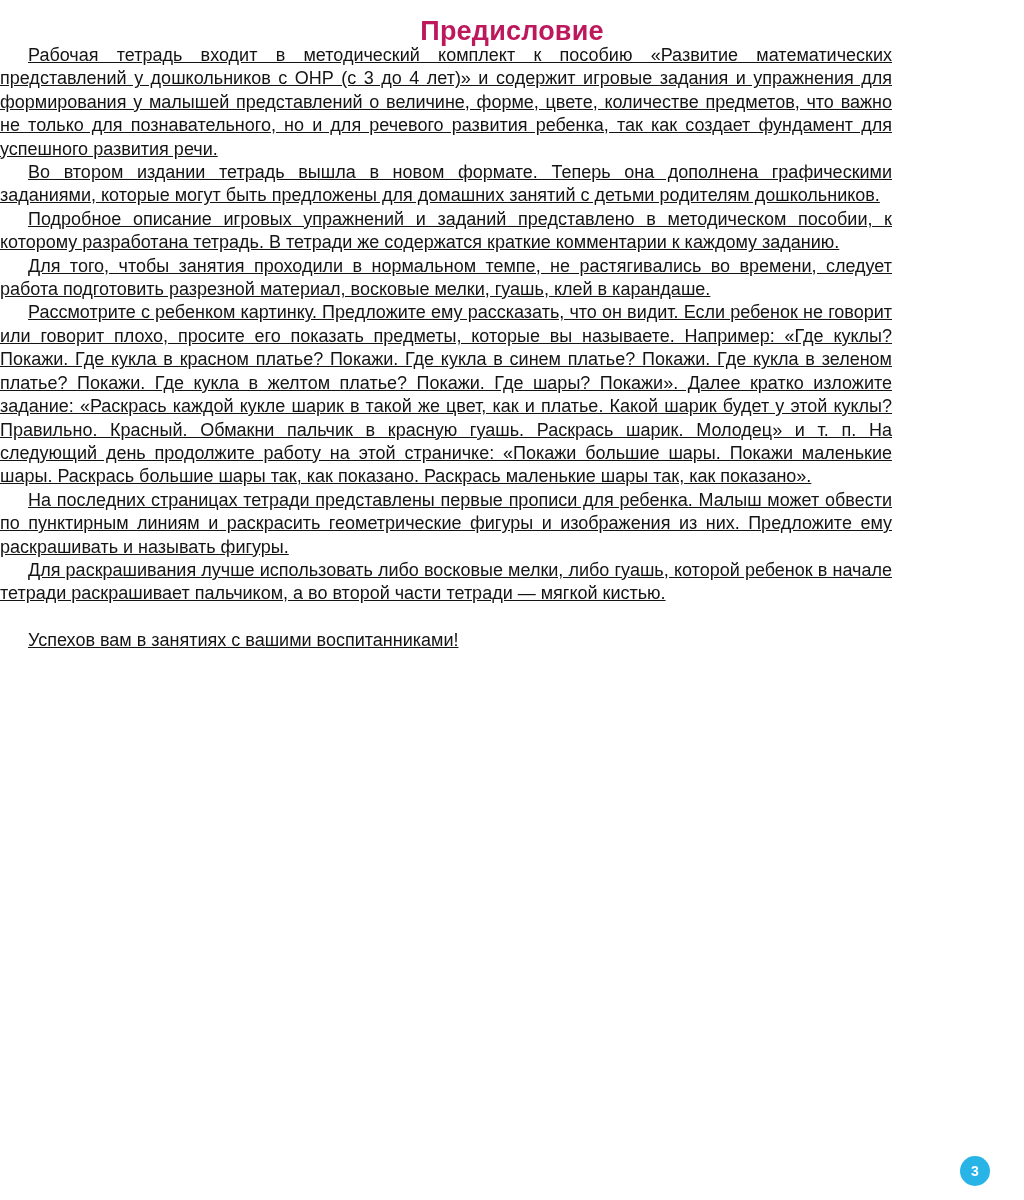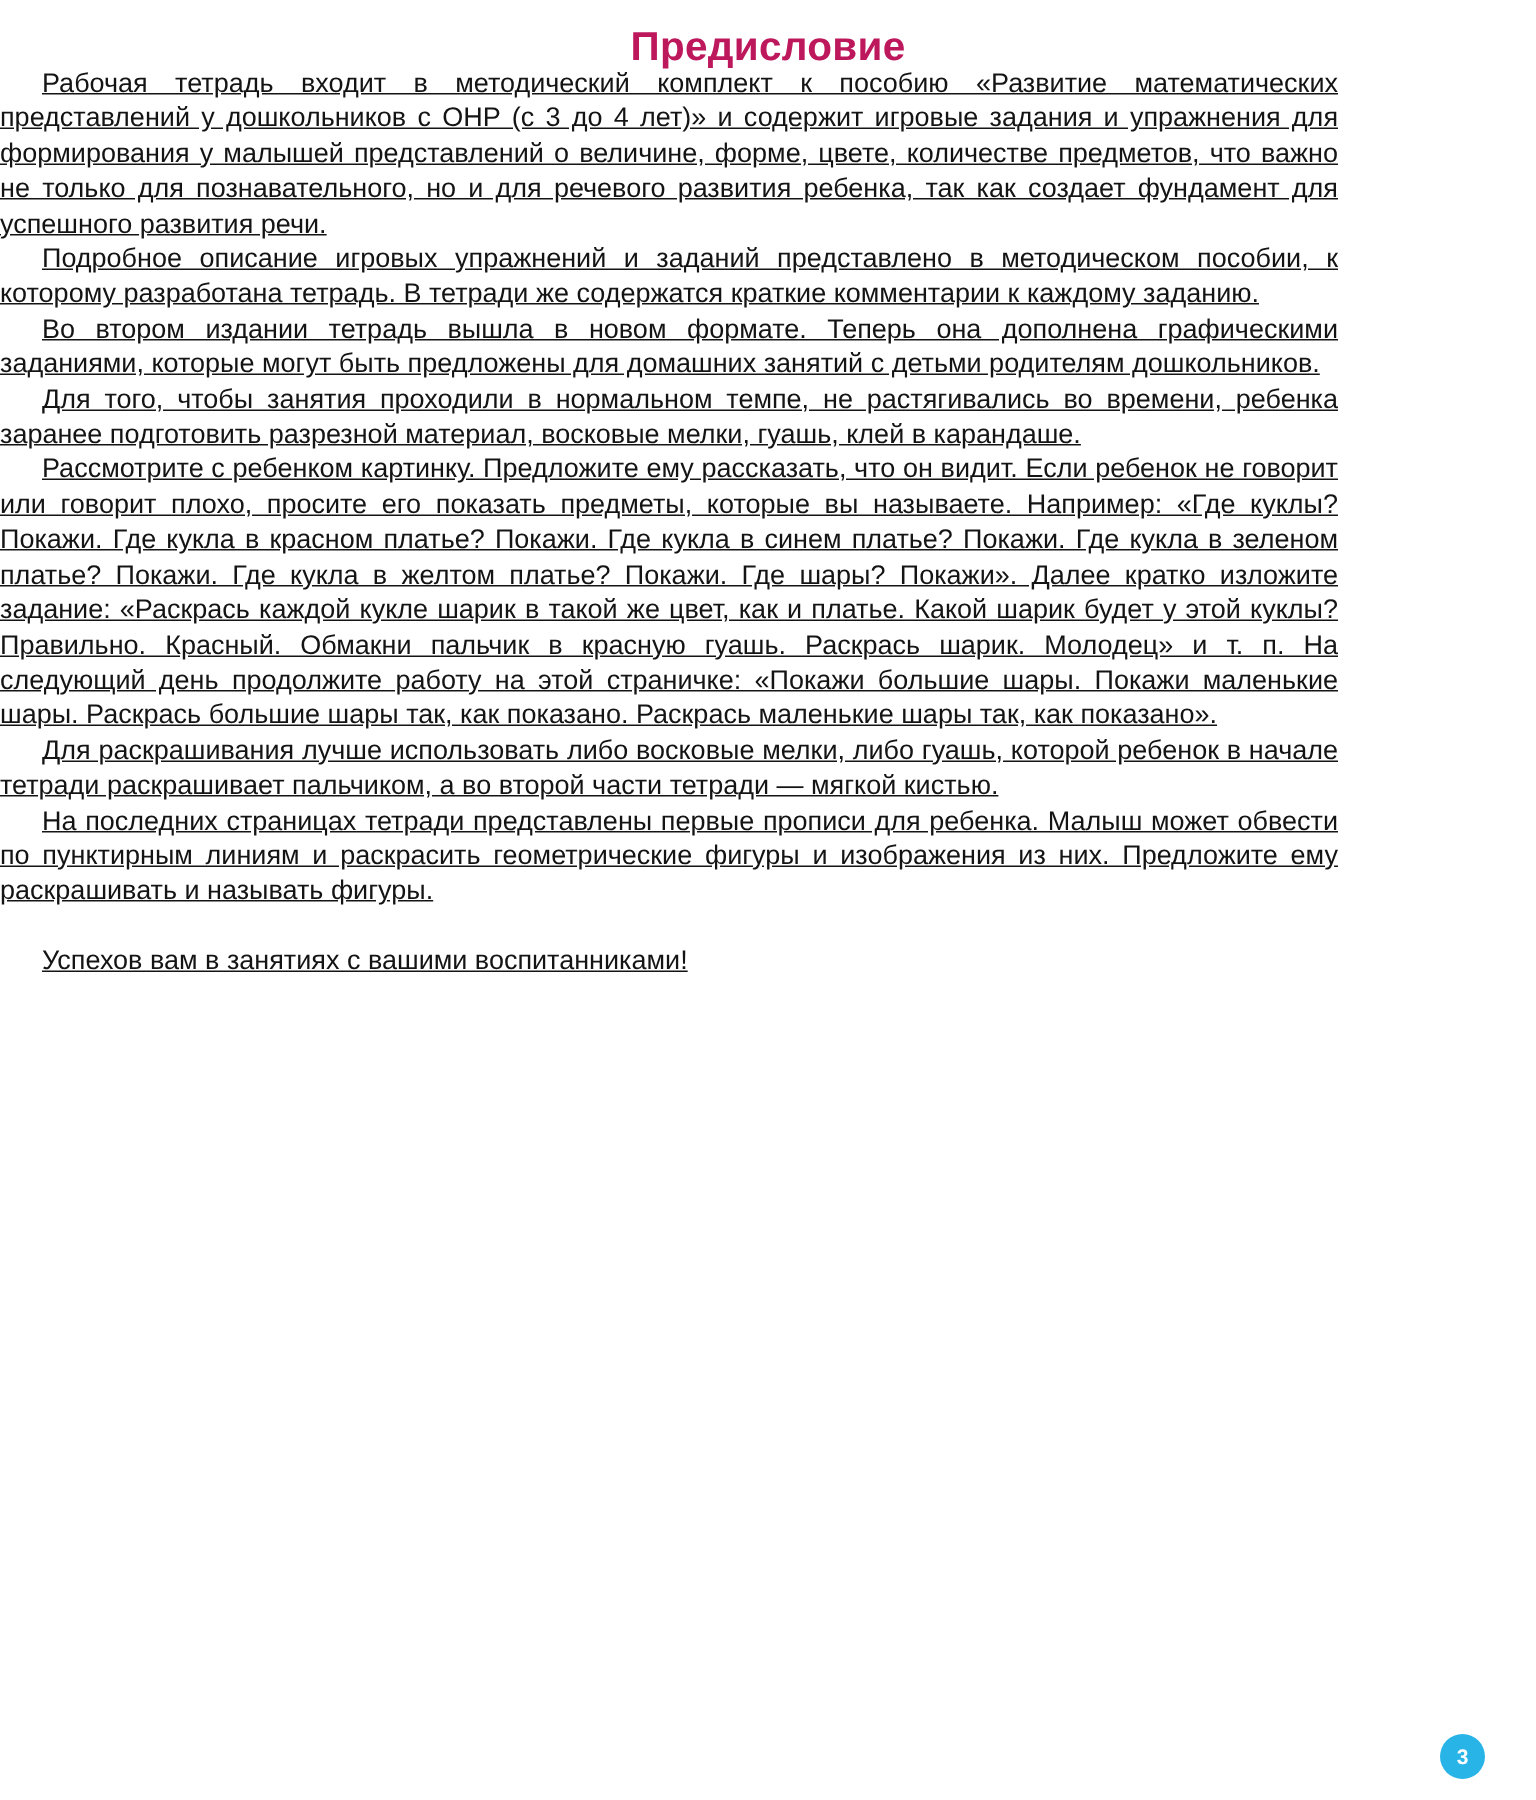--- a/index.html
+++ b/index.html
@@ -81,26 +81,26 @@
 </style>
 </head>
 <body>
 
 <div class="page">
 
   <h1 class="page-title">Предисловие</h1>
 
   <div class="content">
     <p class="para">Рабочая тетрадь входит в методический комплект к пособию «Развитие математических представлений у дошкольников с ОНР (с 3 до 4 лет)» и содержит игровые задания и упражнения для формирования у малышей представлений о величине, форме, цвете, количестве предметов, что важно не только для познавательного, но и для речевого развития ребенка, так как создает фундамент для успешного развития речи.</p>
+    <p class="para">Во втором издании тетрадь вышла в новом формате. Теперь она дополнена графическими заданиями, которые могут быть предложены для домашних занятий с детьми родителям дошкольников.</p>
     <p class="para">Подробное описание игровых упражнений и заданий представлено в методическом пособии, к которому разработана тетрадь. В тетради же содержатся краткие комментарии к каждому заданию.</p>
-    <p class="para">Во втором издании тетрадь вышла в новом формате. Теперь она дополнена графическими заданиями, которые могут быть предложены для домашних занятий с детьми родителям дошкольников.</p>
-    <p class="para">Для того, чтобы занятия проходили в нормальном темпе, не растягивались во времени, ребенка заранее подготовить разрезной материал, восковые мелки, гуашь, клей в карандаше.</p>
+    <p class="para">Для того, чтобы занятия проходили в нормальном темпе, не растягивались во времени, следует работа подготовить разрезной материал, восковые мелки, гуашь, клей в карандаше.</p>
     <p class="para">Рассмотрите с ребенком картинку. Предложите ему рассказать, что он видит. Если ребенок не говорит или говорит плохо, просите его показать предметы, которые вы называете. Например: «Где куклы? Покажи. Где кукла в красном платье? Покажи. Где кукла в синем платье? Покажи. Где кукла в зеленом платье? Покажи. Где кукла в желтом платье? Покажи. Где шары? Покажи». Далее кратко изложите задание: «Раскрась каждой кукле шарик в такой же цвет, как и платье. Какой шарик будет у этой куклы? Правильно. Красный. Обмакни пальчик в красную гуашь. Раскрась шарик. Молодец» и т. п. На следующий день продолжите работу на этой страничке: «Покажи большие шары. Покажи маленькие шары. Раскрась большие шары так, как показано. Раскрась маленькие шары так, как показано».</p>
+    <p class="para">На последних страницах тетради представлены первые прописи для ребенка. Малыш может обвести по пунктирным линиям и раскрасить геометрические фигуры и изображения из них. Предложите ему раскрашивать и называть фигуры.</p>
     <p class="para">Для раскрашивания лучше использовать либо восковые мелки, либо гуашь, которой ребенок в начале тетради раскрашивает пальчиком, а во второй части тетради — мягкой кистью.</p>
-    <p class="para">На последних страницах тетради представлены первые прописи для ребенка. Малыш может обвести по пунктирным линиям и раскрасить геометрические фигуры и изображения из них. Предложите ему раскрашивать и называть фигуры.</p>
     <p class="para gap-before">Успехов вам в занятиях с вашими воспитанниками!</p>
   </div>
 
   <div class="page-number">
     <span>3</span>
   </div>
 
 </div>
 
 </body></html>

